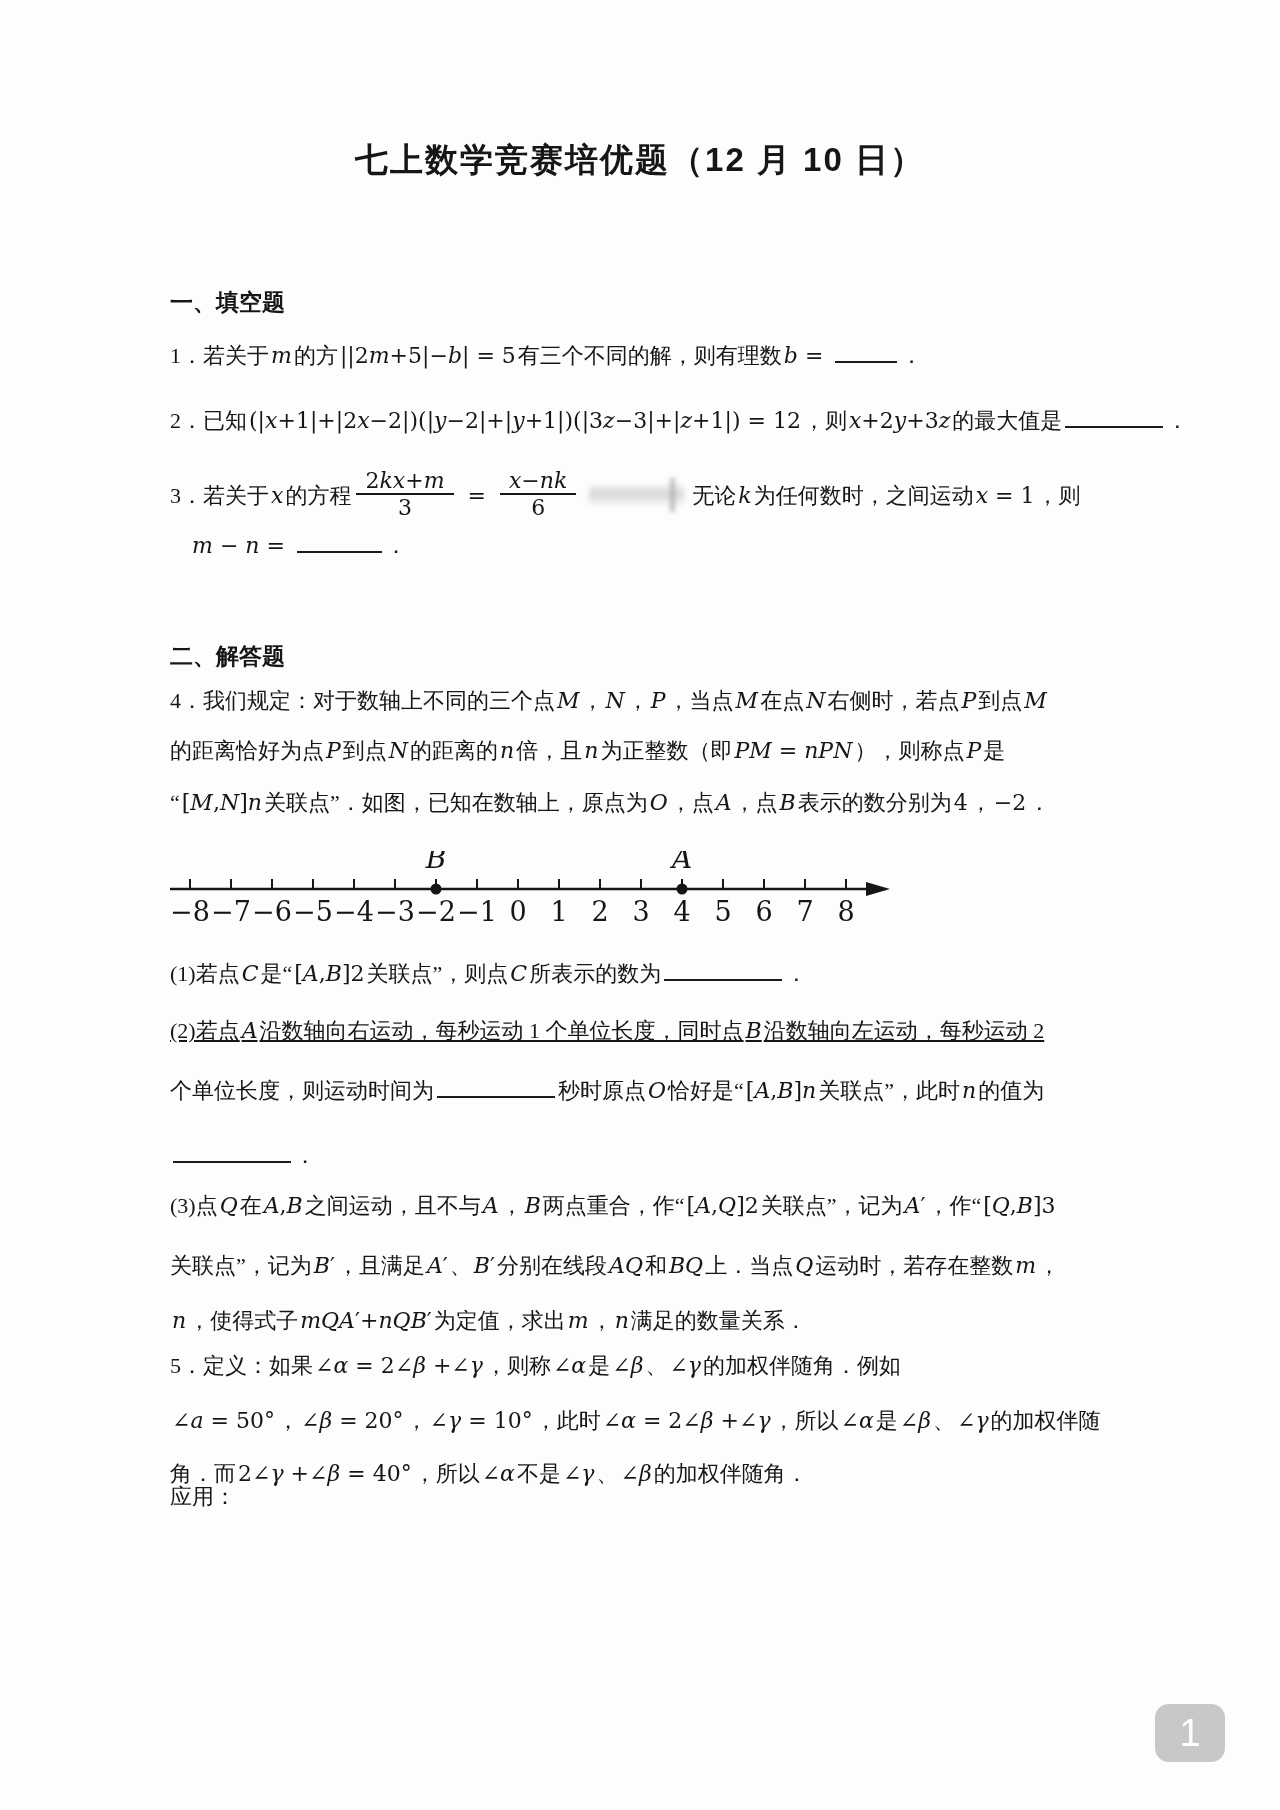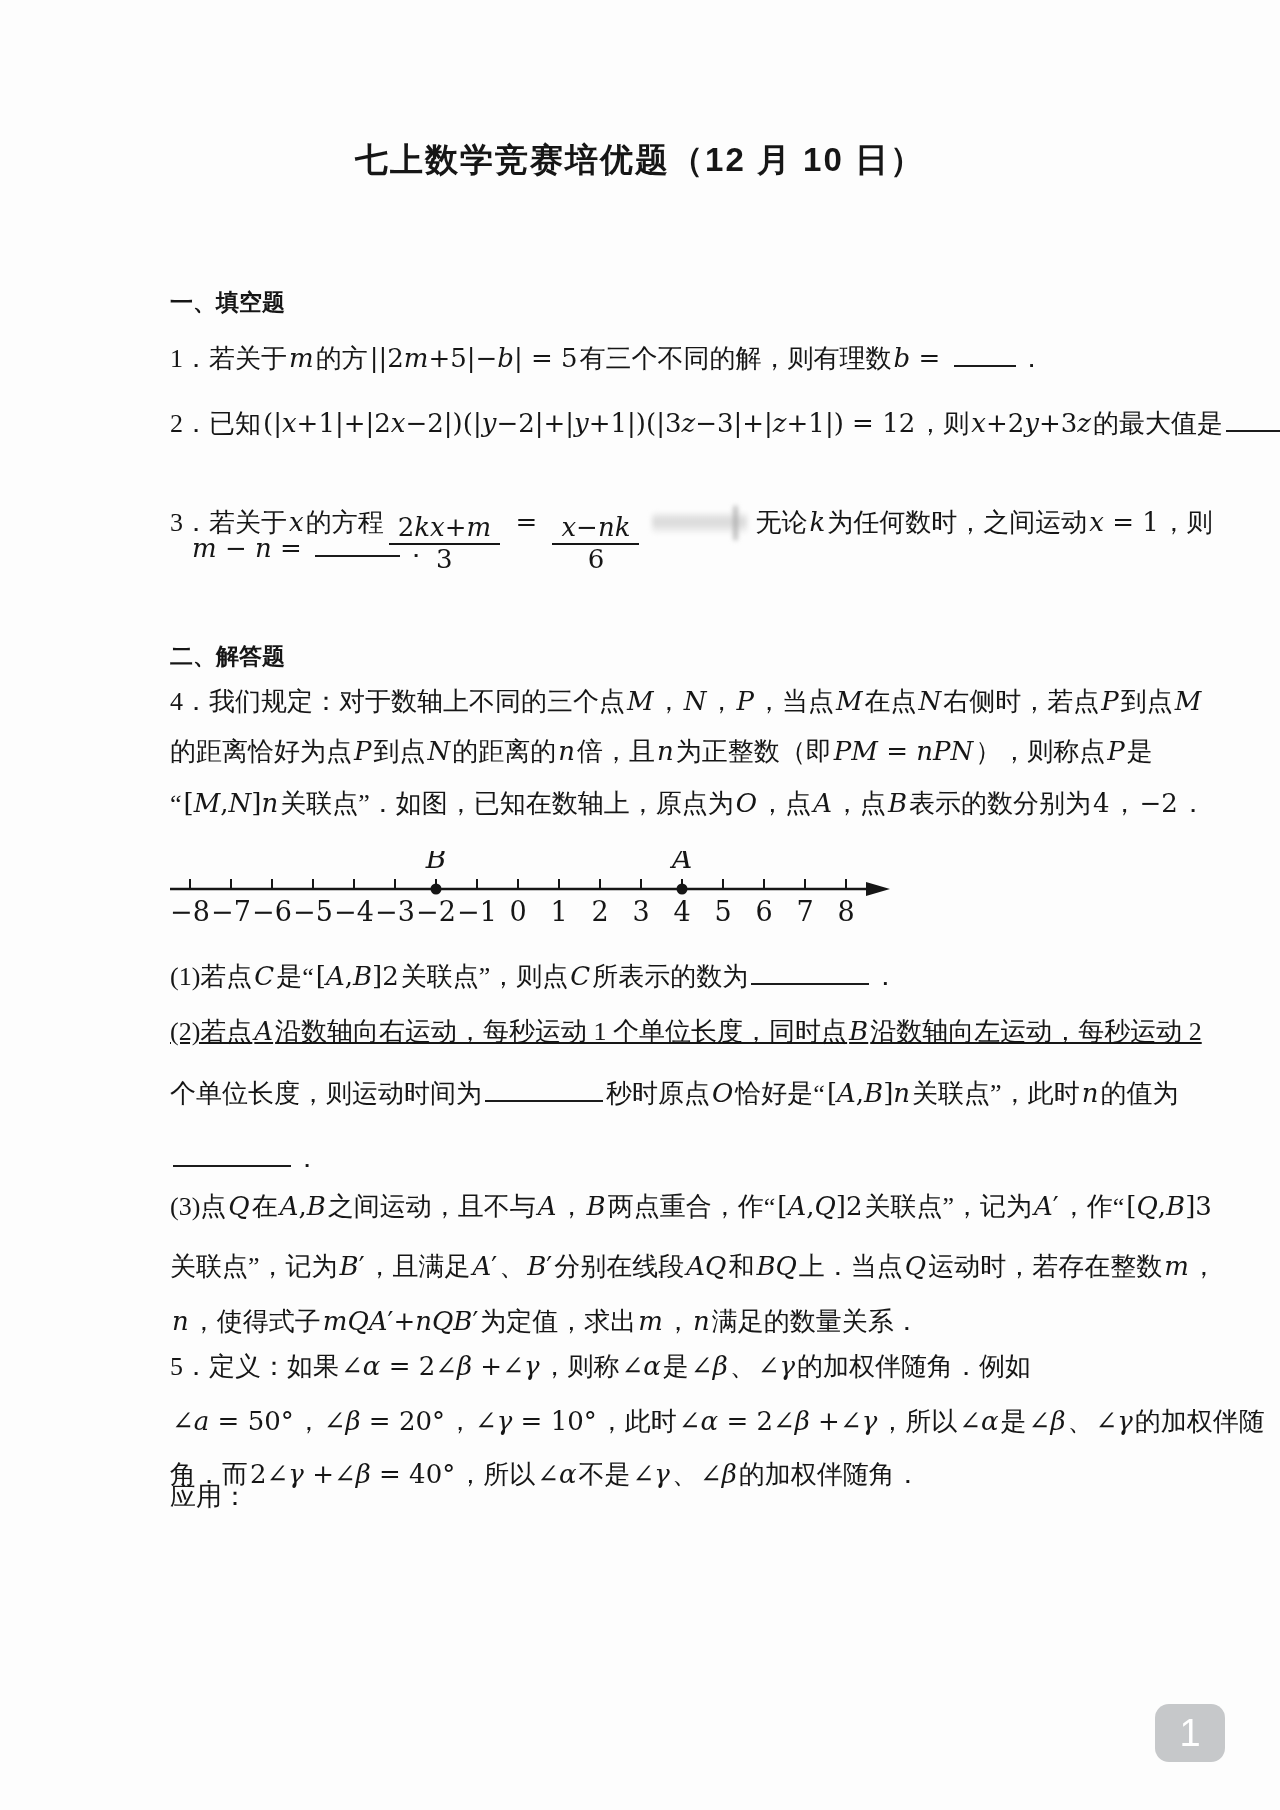--- a/index.html
+++ b/index.html
@@ -8,35 +8,35 @@
     background:#fdfdfd;color:#161616;
     font-family:"Liberation Serif","DejaVu Serif",serif;
   }
   .doc-title{
     position:absolute;top:138px;left:0;width:100%;text-align:center;
     font-size:33px;font-weight:bold;letter-spacing:2px;
     font-family:"Liberation Sans","DejaVu Sans",sans-serif;
   }
   .line{
     position:absolute;left:170px;white-space:nowrap;
-    font-size:26px;line-height:32px;
+    font-size:22px;line-height:32px;
   }
   .line.bold{
     font-family:Liberation Mono, monospace;
     font-weight:bold;font-size:23px;
   }
   .math{margin:0 2px;}
   .math span{font-family:"DejaVu Serif","Liberation Serif",serif;}
   .mi{font-style:italic;}
   .frac{
     display:inline-flex;flex-direction:column;text-align:center;
     vertical-align:middle;margin:0 5px;transform:translateY(-4px);
     line-height:1.15;
   }
-  .fnum{border-bottom:2px solid #161616;padding:0 7px;margin-top:45px;}
+  .fnum{border-bottom:2px solid #161616;padding:0 7px;}
   .fden{padding:0 7px;}
   .blank{
     display:inline-block;height:0.95em;margin:0 3px;
     border-bottom:2px solid #1c1c1c;
   }
   .blur-box{
     display:inline-block;height:20px;vertical-align:-2px;margin:0 8px;
     border-radius:4px;position:relative;
     background:linear-gradient(180deg,#efefef 0%,#d8d8d8 45%,#f4f4f4 100%);
     filter:blur(2.5px);

